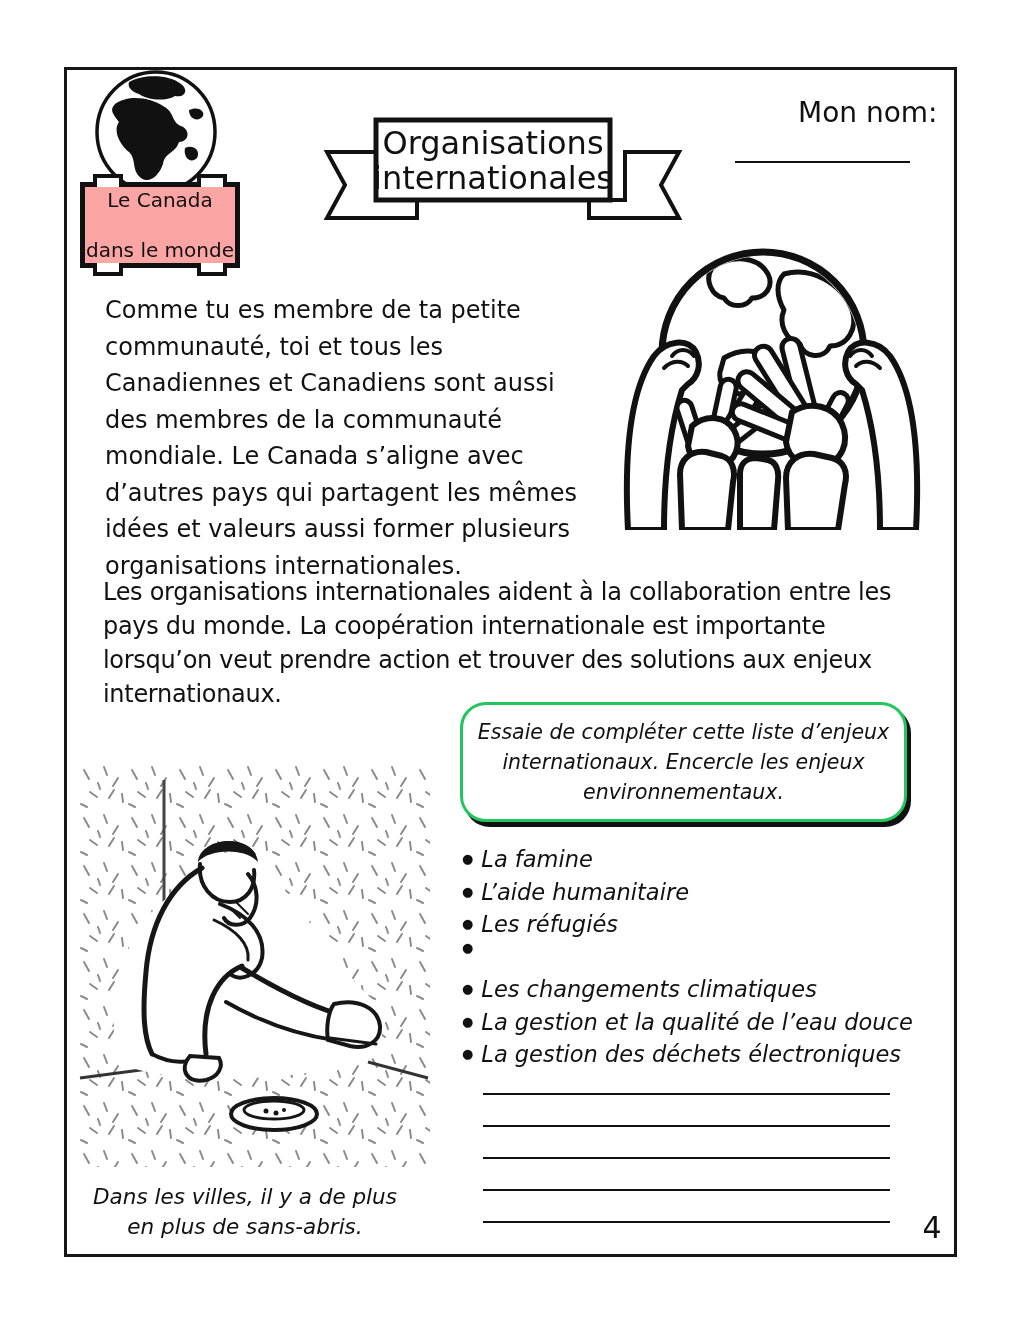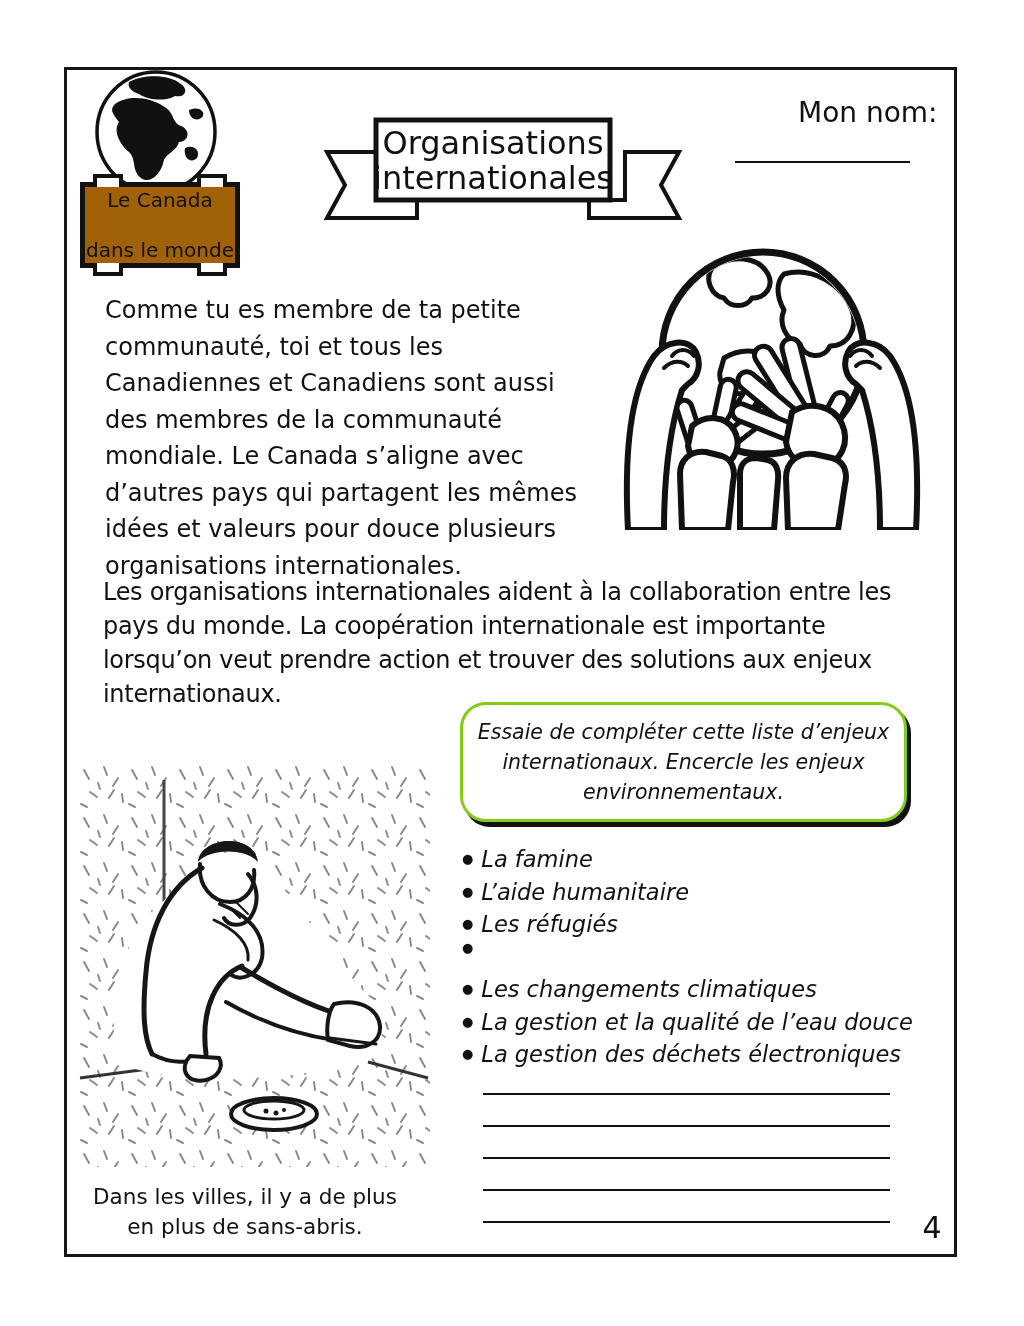--- a/index.html
+++ b/index.html
@@ -3,52 +3,52 @@
 <meta charset="utf-8">
 <style>
   html,body{margin:0;padding:0;background:#fff;}
   .page{position:relative;width:1024px;height:1326px;background:#fff;overflow:hidden;
         font-family:"DejaVu Sans",sans-serif;color:#111;}
   .frame{position:absolute;left:64px;top:67px;width:893px;height:1190px;
          border:3px solid #161616;box-sizing:border-box;background:#fff;}
   
   .globe-icon{position:absolute;left:85px;top:70px;width:142px;height:118px;z-index:1;}
   .plaque{position:absolute;left:80px;top:182px;width:160px;height:86px;box-sizing:border-box;
-          border:5px solid #111;background:#a16207;z-index:2;display:flex;flex-direction:column;
+          border:5px solid #111;background:#fca5a5;z-index:2;display:flex;flex-direction:column;
           align-items:center;justify-content:center;text-align:center;
           font-size:20px;line-height:29px;gap:21px;}
   .stub{position:absolute;width:30px;background:#fff;box-sizing:border-box;}
   .stub.t{top:-13px;height:13px;border:4px solid #111;border-bottom:none;}
   .stub.b{bottom:-13px;height:13px;border:4px solid #111;border-top:none;}
   .stub.l{left:8px;} .stub.r{left:112px;}
   .banner{position:absolute;left:317px;top:116px;width:372px;height:110px;}
   .banner svg{position:absolute;left:0;top:0;}
   .banner-text{position:absolute;left:59px;top:6px;width:234px;height:78px;display:flex;
                flex-direction:column;align-items:center;justify-content:center;text-align:center;
                font-size:32px;line-height:35px;}
   .name-label{position:absolute;left:750px;top:96px;font-size:28px;margin-left:48px;}
   .wline{position:absolute;border-bottom:2px solid #111;height:0;}
   .name-line{left:735px;top:161px;width:175px;}
   
   .para{position:absolute;font-size:24px;}
   .para1{left:105px;top:292px;width:497px;line-height:36.5px;}
   .para2{left:103px;top:575px;width:812px;line-height:34px;letter-spacing:-0.3px;}
   .hands-illo{position:absolute;left:616px;top:240px;width:312px;height:290px;}
   .task-box{position:absolute;left:460px;top:702px;width:447px;box-sizing:border-box;
-            border:3px solid #84cc16;border-radius:26px;background:#fff;
+            border:3px solid #22c55e;border-radius:26px;background:#fff;
             box-shadow:4px 5px 0 #111;padding:12px 14px;text-align:center;
             font-style:italic;font-size:20.5px;line-height:30px;}
   .issues{position:absolute;left:462px;top:846px;width:446px;list-style:none;margin:0;padding:0;
           font-style:italic;font-size:22.5px;}
   .issues li{display:flex;align-items:baseline;height:32.5px;white-space:nowrap;}
   .blt{font-style:normal;font-size:13px;margin-right:8px;position:relative;top:-4px;}
   .answer-line{left:483px;width:407px;}
   .homeless-illo{position:absolute;left:78px;top:762px;width:352px;height:405px;}
   .caption{position:absolute;left:80px;top:1182px;width:330px;text-align:center;
-           font-size:21.5px;line-height:30px;}
+           font-style:italic;font-size:21.5px;line-height:30px;}
   .page-number{position:absolute;left:914px;top:1210px;width:36px;text-align:center;font-size:30px;}
 </style>
 </head>
 <body>
 
 <div class="page">
   <div class="frame"></div>
 
   <svg class="globe-icon" viewBox="0 0 142 118">
     <ellipse cx="71" cy="62" rx="59" ry="60" fill="#fff" stroke="#111" stroke-width="3.5"></ellipse>
@@ -118,21 +118,21 @@
       <rect x="188" y="96" width="18" height="104" rx="9" transform="rotate(-14 196 196)"></rect>
       <rect x="190" y="92" width="18" height="108" rx="9" transform="rotate(-32 198 198)"></rect>
       <rect x="192" y="100" width="18" height="100" rx="9" transform="rotate(-50 200 200)"></rect>
       <rect x="194" y="112" width="17" height="92" rx="9" transform="rotate(-68 202 204)"></rect>
       <rect x="206" y="150" width="16" height="60" rx="8" transform="rotate(28 214 180)"></rect>
       <path stroke-width="6" d="M176,172 C194,160 218,166 226,184 C234,202 226,222 206,226 C188,230 172,218 170,202 Z"></path>
       <path stroke-width="6" d="M172,290 L170,238 C170,222 182,212 198,214 L216,218 C228,221 232,232 229,244 L222,290 Z"></path>
     </g>
   </svg>
 
-  <div class="para para1">Comme tu es membre de ta petite communauté, toi et tous les Canadiennes et Canadiens sont aussi des membres de la communauté mondiale.  Le Canada s’aligne avec d’autres pays qui partagent les mêmes idées et valeurs pour douce plusieurs  organisations internationales.</div>
+  <div class="para para1">Comme tu es membre de ta petite communauté, toi et tous les Canadiennes et Canadiens sont aussi des membres de la communauté mondiale.  Le Canada s’aligne avec d’autres pays qui partagent les mêmes idées et valeurs aussi former plusieurs  organisations internationales.</div>
   <div class="para para2">Les organisations internationales aident à la collaboration entre les pays du monde. La coopération internationale est importante lorsqu’on veut prendre action et trouver des solutions aux enjeux internationaux.</div>
 
   <div class="task-box">Essaie de compléter cette liste d’enjeux internationaux. Encercle les enjeux environnementaux.</div>
 
   <ul class="issues">
     <li>
         <span class="blt">●</span>
         <span>La famine</span>
       </li>
     <li>

